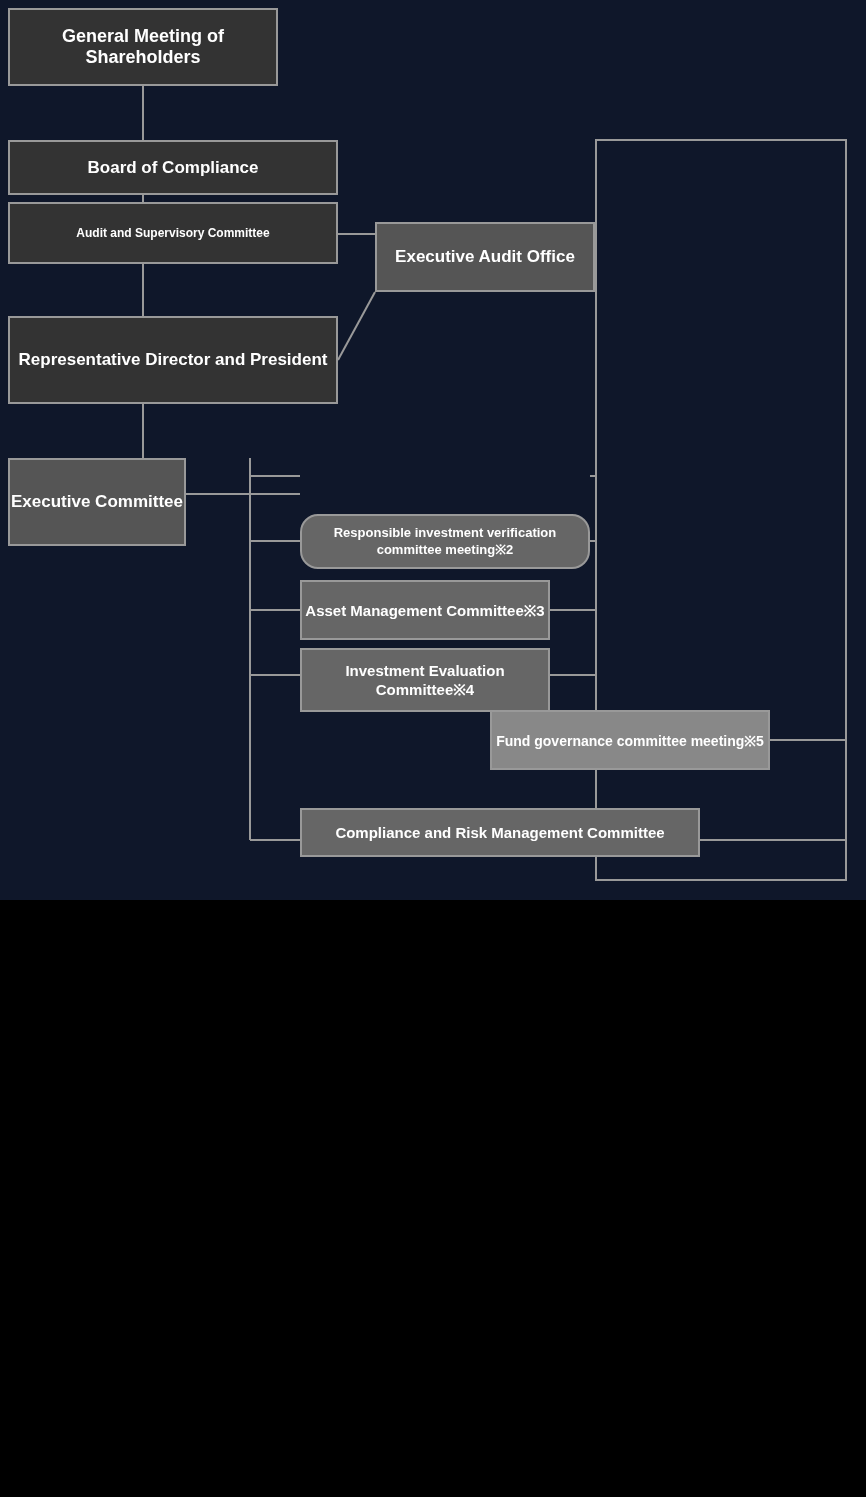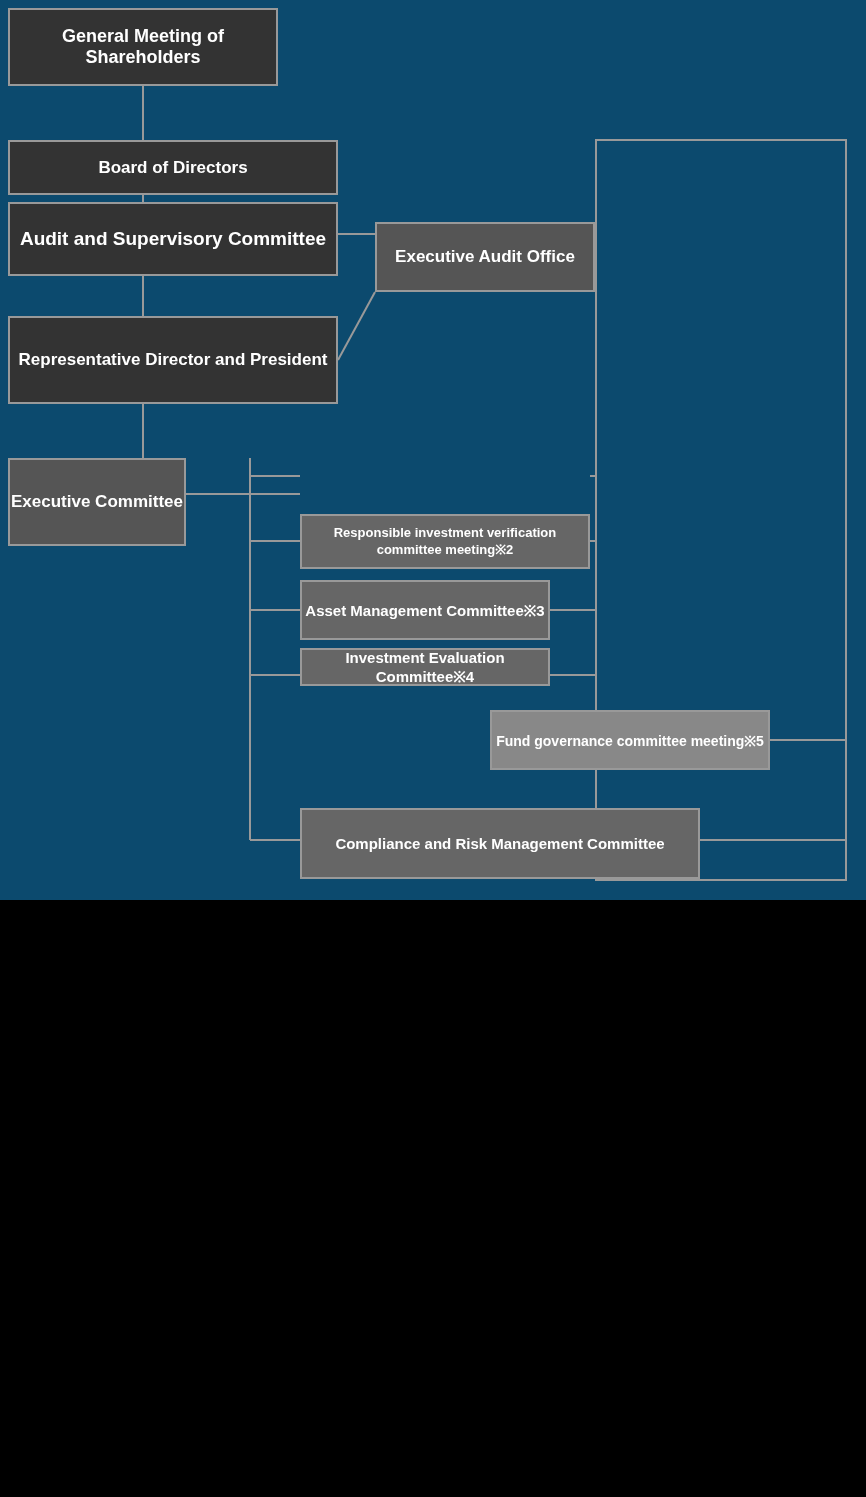--- a/index.html
+++ b/index.html
@@ -7,21 +7,21 @@
       background: #000;
       font-family: Arial, sans-serif;
       width: 866px;
       min-height: 1497px;
       position: relative;
       overflow-x: hidden;
     }
 
     
     .org-section {
-      background: #0c4a6e;
+      background: #0f172a;
       padding: 10px 10px 20px 10px;
       position: relative;
     }
 
     
     .org-box {
       border: 2px solid #999;
       color: #fff;
       font-weight: bold;
       text-align: center;
@@ -43,22 +43,22 @@
     #box-bod {
       top: 140px; left: 8px;
       width: 330px; height: 55px;
       font-size: 17px;
       background: #333;
     }
 
     
     #box-asc {
       top: 202px; left: 8px;
-      width: 330px; height: 74px;
-      font-size: 19px;
+      width: 330px; height: 62px;
+      font-size: 12px;
       background: #333;
     }
 
     
     #box-iao {
       top: 222px; left: 375px;
       width: 220px; height: 70px;
       font-size: 17px;
       background: #555;
     }
@@ -86,51 +86,52 @@
       font-size: 15px;
       background: #666;
     }
 
     
     #box-rivcm {
       top: 514px; left: 300px;
       width: 290px; height: 55px;
       font-size: 13px;
       background: #666;
+      border-radius: 18px;
     }
 
     
     #box-amc {
       top: 580px; left: 300px;
       width: 250px; height: 60px;
       font-size: 15px;
       background: #666;
       justify-content: center;
     }
 
     
     #box-iec {
       top: 648px; left: 300px;
-      width: 250px; height: 38px;
+      width: 250px; height: 64px;
       font-size: 15px;
       background: #666;
     }
 
     
     #box-fgcm {
       top: 710px; left: 490px;
       width: 280px; height: 60px;
       font-size: 14px;
       background: #888;
     }
 
     
     #box-crmc {
       top: 808px; left: 300px;
-      width: 400px; height: 71px;
+      width: 400px; height: 49px;
       font-size: 15px;
       background: #666;
     }
 
     
     .connector-svg {
       position: absolute;
       top: 0; left: 0;
       width: 866px;
       pointer-events: none;
@@ -184,21 +185,21 @@
     <line x1="700" y1="840" x2="846" y2="840" stroke="#999" stroke-width="2"></line>
 
     <line x1="595" y1="258" x2="596" y2="258" stroke="#999" stroke-width="2"></line>
   </svg>
 
   <div class="org-box" id="box-gms">
     <span>General Meeting of Shareholders</span>
   </div>
 
   <div class="org-box" id="box-bod">
-    <span>Board of Directors</span>
+    <span>Board of Compliance</span>
   </div>
 
   <div class="org-box" id="box-asc">
     <span>Audit and Supervisory Committee</span>
   </div>
 
   <div class="org-box" id="box-iao">
     <span>Executive Audit Office</span>
   </div>
 

